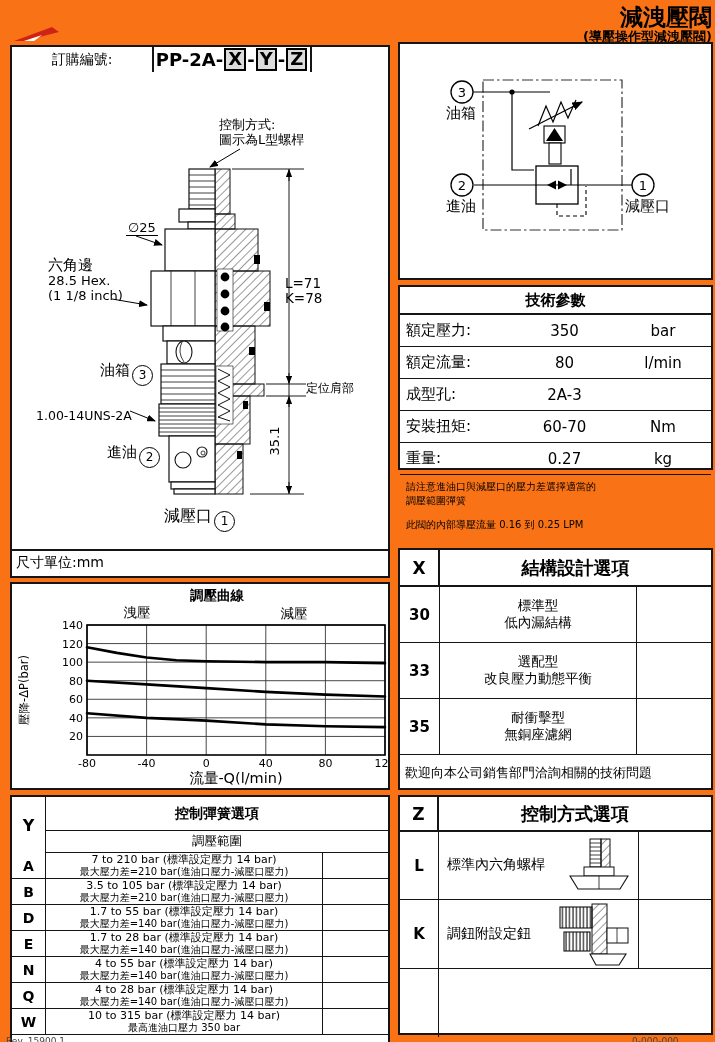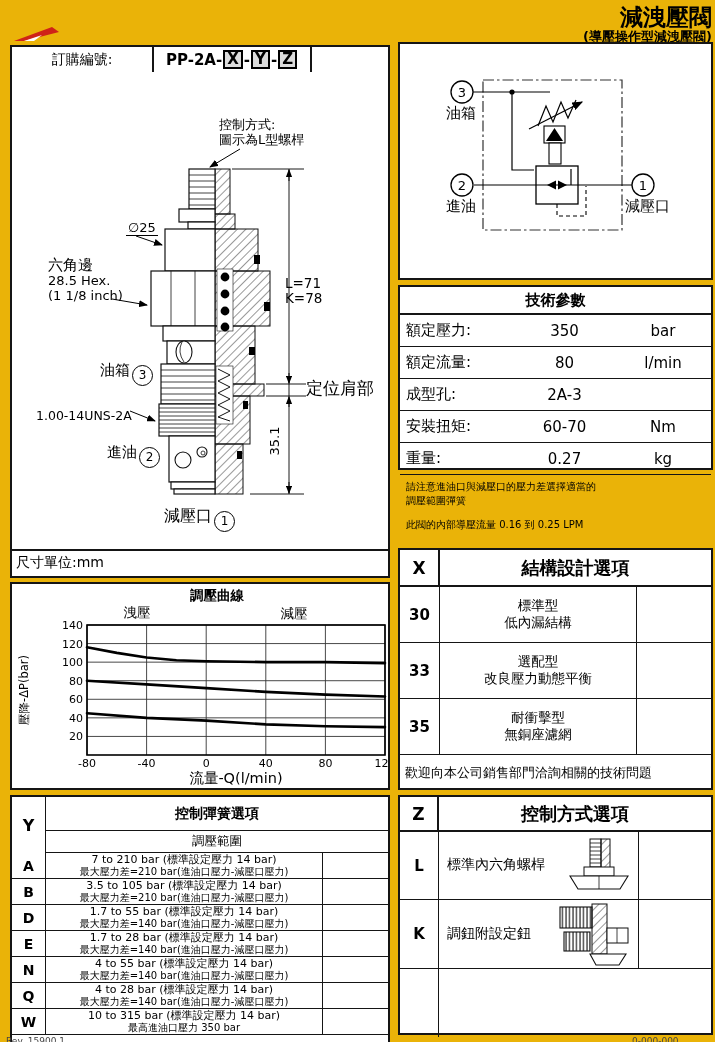--- a/index.html
+++ b/index.html
@@ -1,28 +1,28 @@
 <!DOCTYPE html>
 <html><head>
 <meta charset="utf-8">
 <style>
   html,body{margin:0;padding:0;background:#888;}
-  #page{position:relative;width:715px;height:1042px;background:#eab308;overflow:hidden;
+  #page{position:relative;width:715px;height:1042px;background:#f97316;overflow:hidden;
         font-family:"DejaVu Sans","Liberation Sans",sans-serif;color:#000;}
   .abs{position:absolute;}
   .box{position:absolute;border:2px solid #151515;background:#fff;box-sizing:border-box;}
   svg{font-family:"DejaVu Sans","Liberation Sans",sans-serif;}
   
   .title{font-weight:bold;font-size:23px;line-height:24px;text-align:right;}
   .subtitle{font-weight:bold;font-size:13px;line-height:15px;text-align:right;}
   
   .order-box{display:flex;align-items:stretch;}
   .order-cell{display:flex;align-items:center;justify-content:center;box-sizing:border-box;}
   .order-label{width:142px;border-right:2px solid #151515;font-size:14px;}
-  .order-code{width:158px;border-right:2px solid #151515;font-weight:bold;font-size:15px;}
+  .order-code{width:158px;border-right:2px solid #151515;font-weight:bold;font-size:18px;}
   .cbox{display:inline-block;border:2px solid #000;background:#dcdcdc;padding:0 2px;margin:0 1px;line-height:1.05;}
   
   .dlab{position:absolute;font-size:13px;line-height:15px;white-space:nowrap;}
   .circ{display:inline-flex;align-items:center;justify-content:center;width:19px;height:19px;
         border:1.4px solid #000;border-radius:50%;font-size:12px;vertical-align:-4px;margin-left:2px;}
   
   .tech-title{height:26px;border-bottom:2px solid #151515;display:flex;align-items:center;justify-content:center;
               font-weight:bold;font-size:15px;}
   .tech-row{height:31px;border-bottom:1.6px solid #151515;display:flex;align-items:center;font-size:15px;}
   .tech-label{width:108px;padding-left:6px;}
@@ -208,21 +208,21 @@
     <div class="dlab" style="left:95px;top:373px;font-size:15px">
       <span>進油</span><span class="circ">2</span>
     </div>
     <div class="dlab" style="left:152px;top:436px;font-size:16px">
       <span>減壓口</span><span class="circ">1</span>
     </div>
     <div class="dlab" style="left:273px;top:204px;font-size:13.5px">
       <div>L=71</div>
       <div>K=78</div>
     </div>
-    <div class="dlab" style="left:294px;top:309px;font-size:17px">定位肩部</div>
+    <div class="dlab" style="left:294px;top:309px;font-size:12px">定位肩部</div>
 
     <div class="abs" style="left:0;top:477px;width:376px;height:26px;border-top:2px solid #151515;
          display:flex;align-items:center;padding-left:4px;font-size:14px;box-sizing:border-box">尺寸單位:mm</div>
   </div>
 
   <div class="box" style="left:398px;top:42px;width:315px;height:238px">
     <svg class="abs" style="left:0;top:0" width="311" height="234" viewBox="0 0 311 234">
       <defs>
         <marker id="ar2" markerWidth="9" markerHeight="7" refX="8" refY="3.5" orient="auto">
           <path d="M0,0 L9,3.5 L0,7 z" fill="#000"></path>

